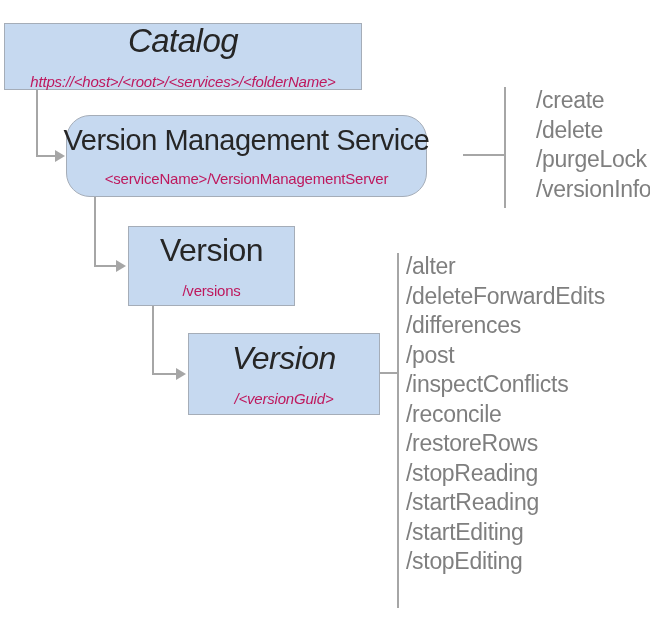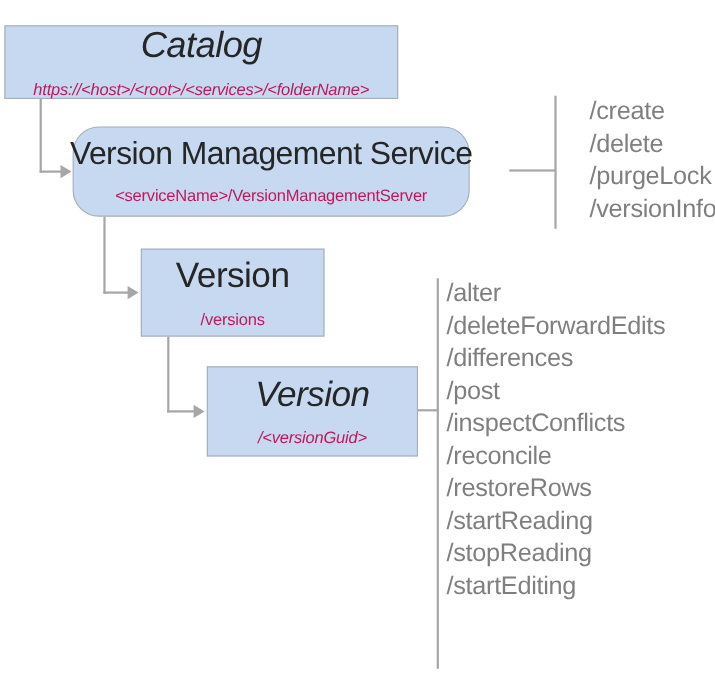--- a/index.html
+++ b/index.html
@@ -112,18 +112,19 @@
       <div>/versionInfos</div>
     </div>
   <div class="ops" id="ops-version">
       <div>/alter</div>
       <div>/deleteForwardEdits</div>
       <div>/differences</div>
       <div>/post</div>
       <div>/inspectConflicts</div>
       <div>/reconcile</div>
       <div>/restoreRows</div>
+      <div>/stopReading</div>
       <div>/startReading</div>
-      <div>/stopReading</div>
       <div>/startEditing</div>
+      <div>/stopEditing</div>
     </div>
 
 </div>
 
 </body></html>

